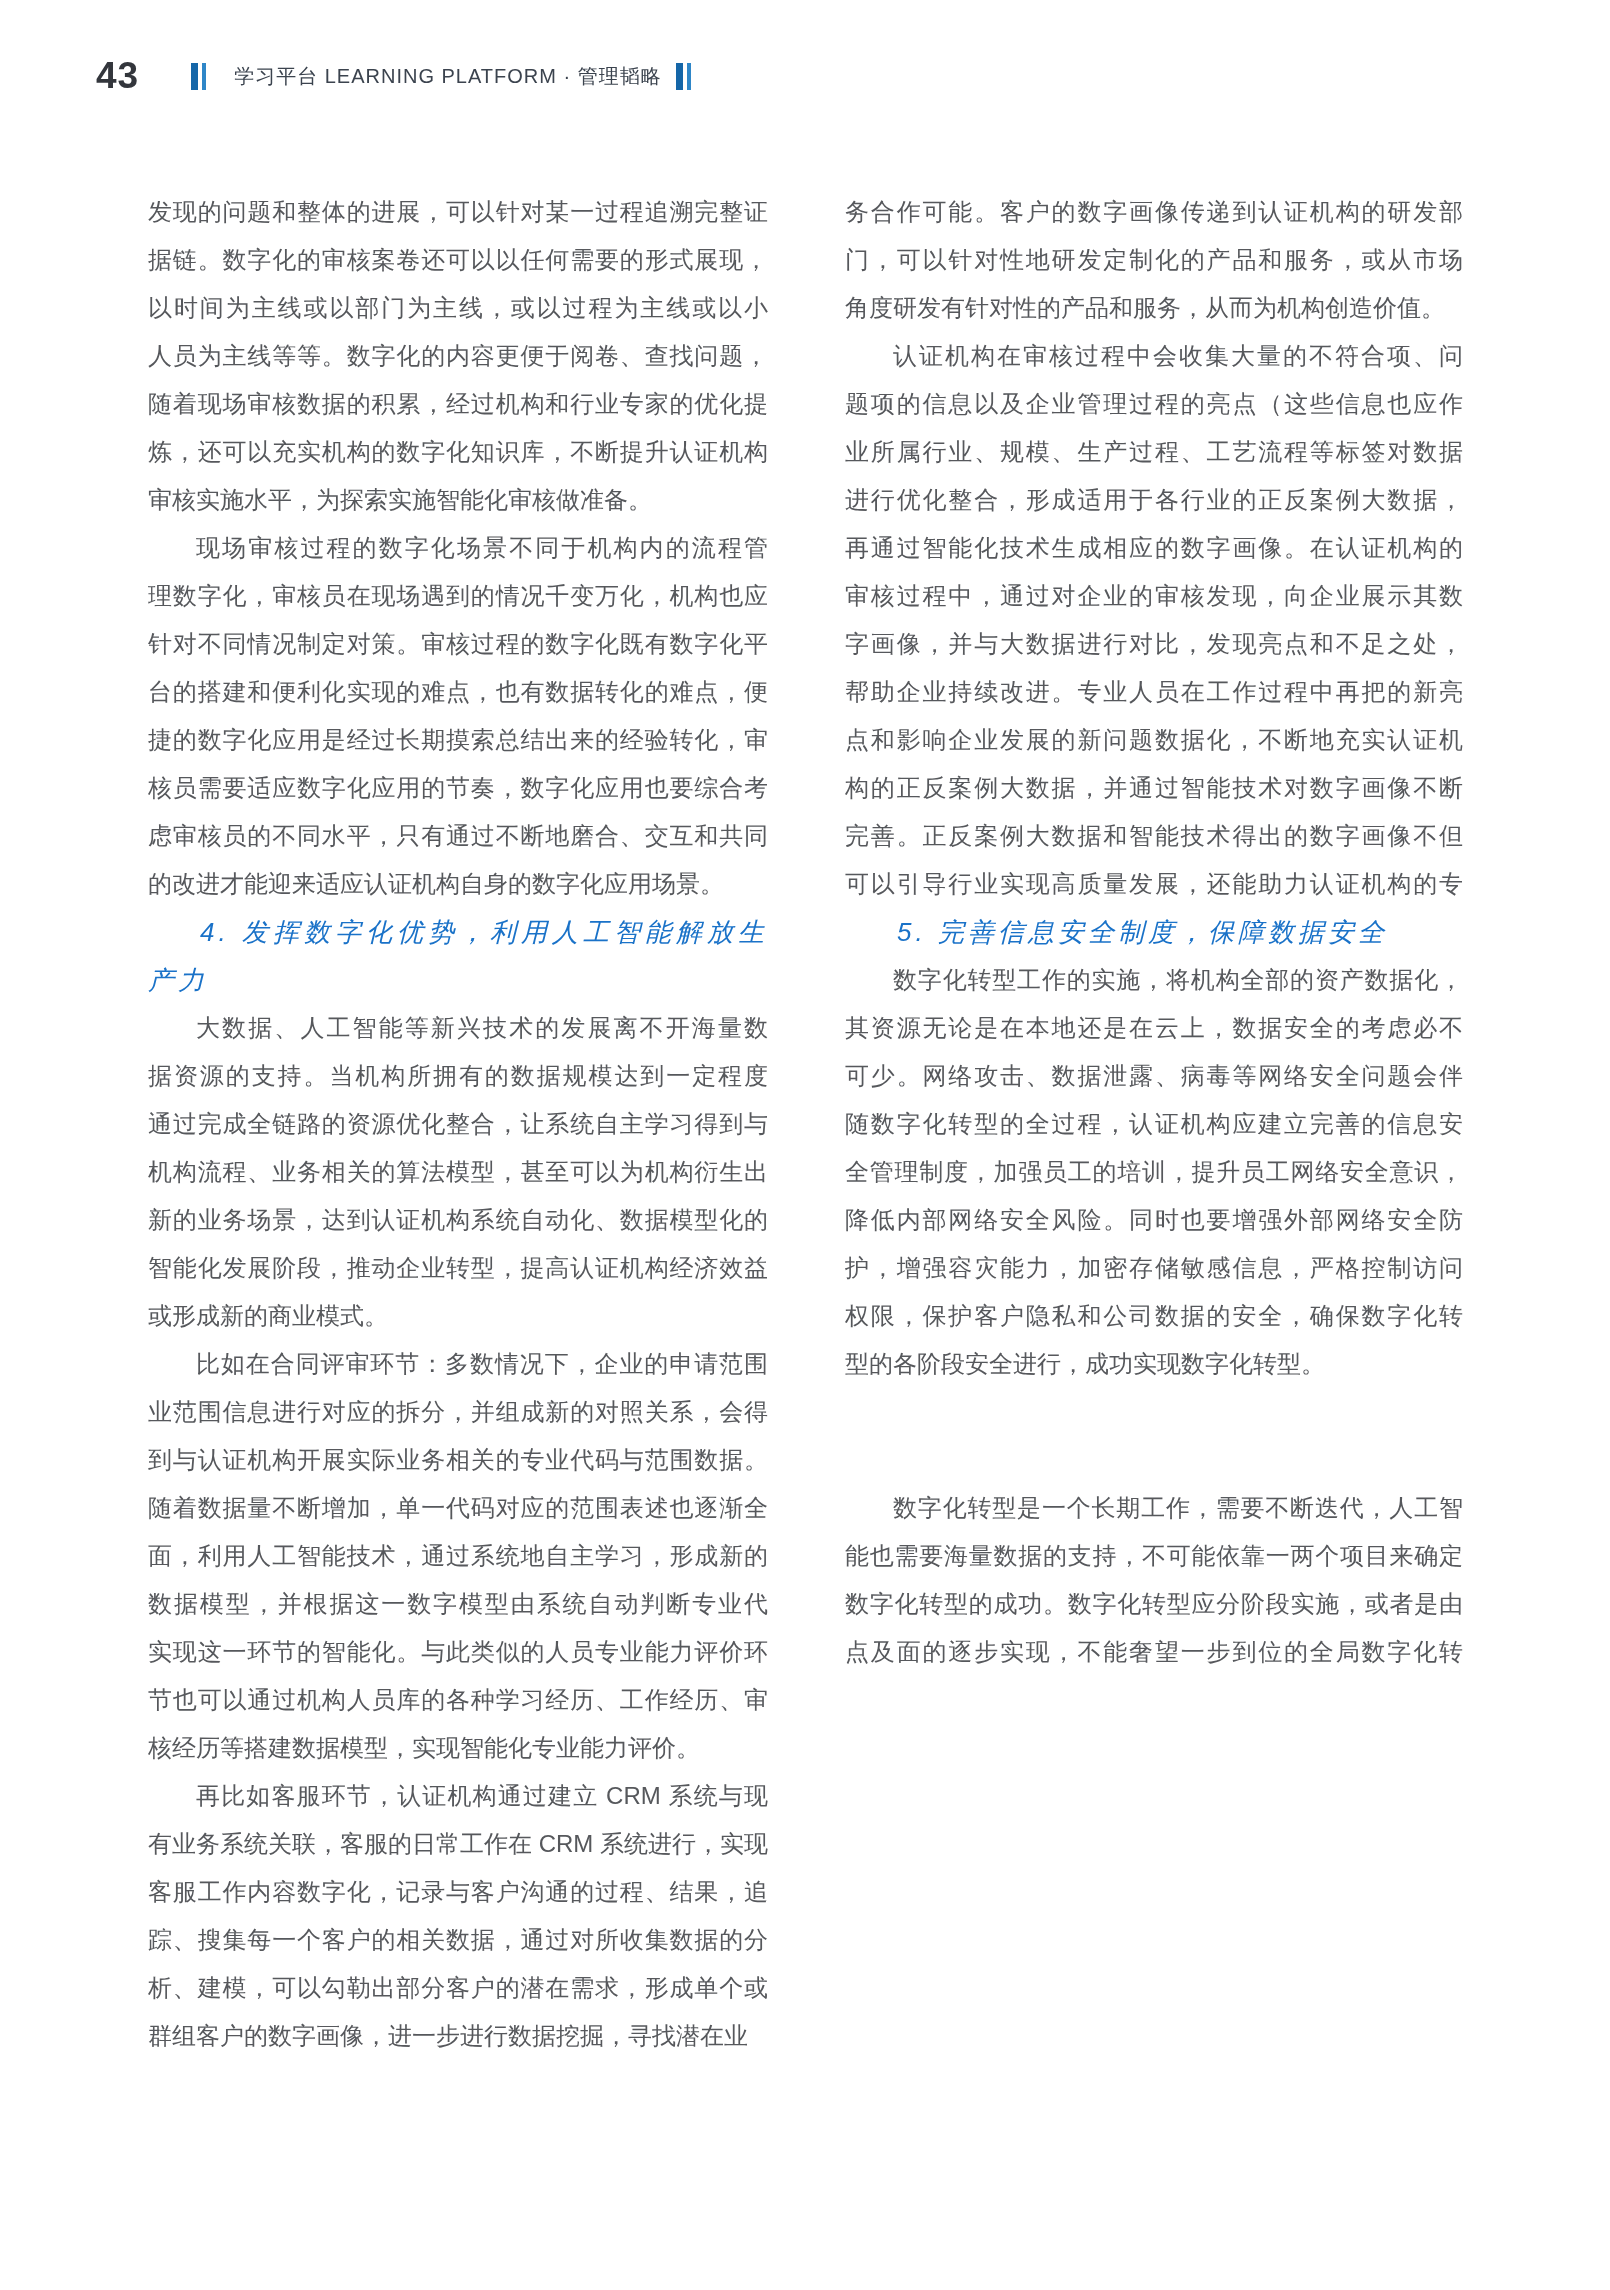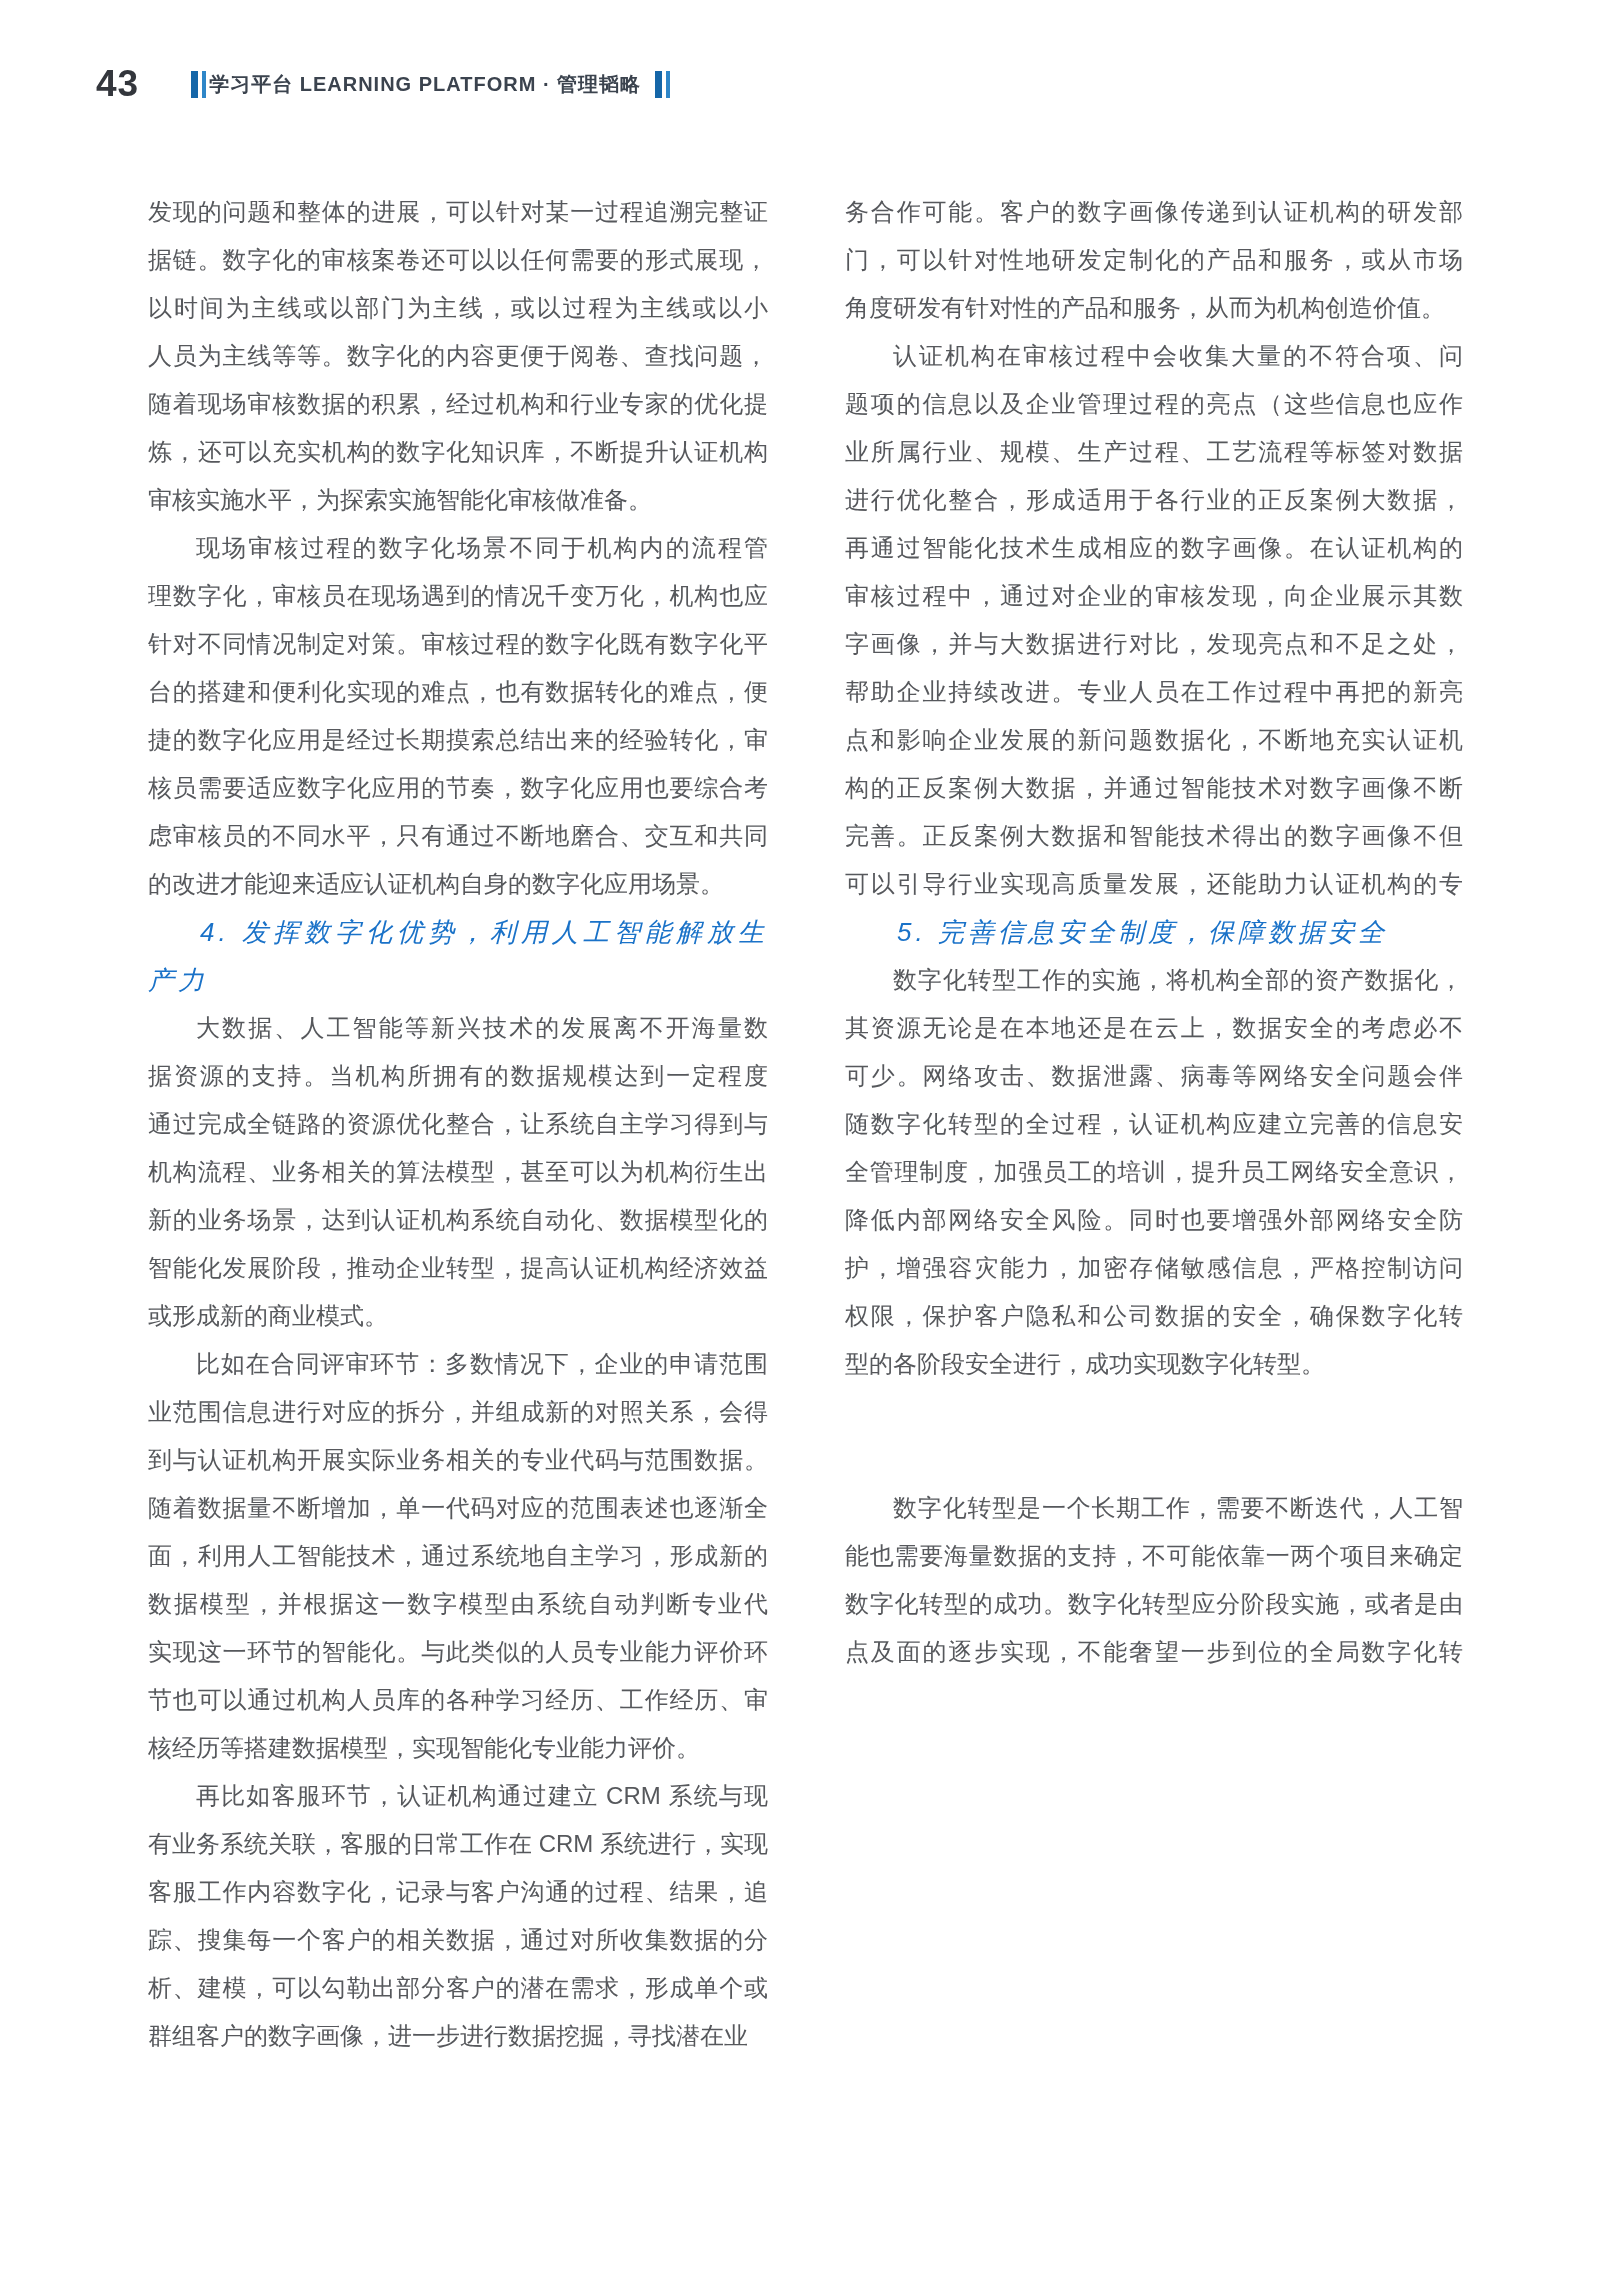--- a/index.html
+++ b/index.html
@@ -5,35 +5,35 @@
   html, body { margin: 0; padding: 0; }
   body {
     width: 1610px; height: 2290px;
     background: #ffffff;
     position: relative;
     font-family: "Liberation Sans", sans-serif;
     overflow: hidden;
   }
   
   .page-header {
-    position: absolute; left: 96px; top: 60px;
+    position: absolute; left: 96px; top: 52px;
     display: flex; align-items: center;
     height: 48px;
   }
   .page-number {
     font-size: 37px; font-weight: 800; letter-spacing: 1px;
     color: var(--page_number, #33363c);
     font-family: "Liberation Sans", sans-serif;
   }
   .hdr-bars { display: flex; align-items: center; margin-left: 52px; height: 28px; }
   .hdr-bars .bar-thick { width: 7px; height: 27px; background: var(--bar_blue, #1566a8); }
   .hdr-bars .bar-thin  { width: 4px; height: 27px; background: var(--bar_blue_light, #2e86c8); margin-left: 4px; }
   .header-title {
-    margin-left: 3px;
-    font-size: 20px; font-weight: 700; letter-spacing: 1px;
+    margin-left: 28px;
+    font-size: 20px; font-weight: 400; letter-spacing: 1px;
     color: var(--header_text, #3b434e);
     white-space: nowrap;
   }
   .hdr-bars.trailing { margin-left: 14px; }
   
   .col {
     position: absolute; top: 188px;
     font-size: 24px; color: var(--body_text, #56585c);
   }
   .col-left  { left: 148px; width: 620px; }

